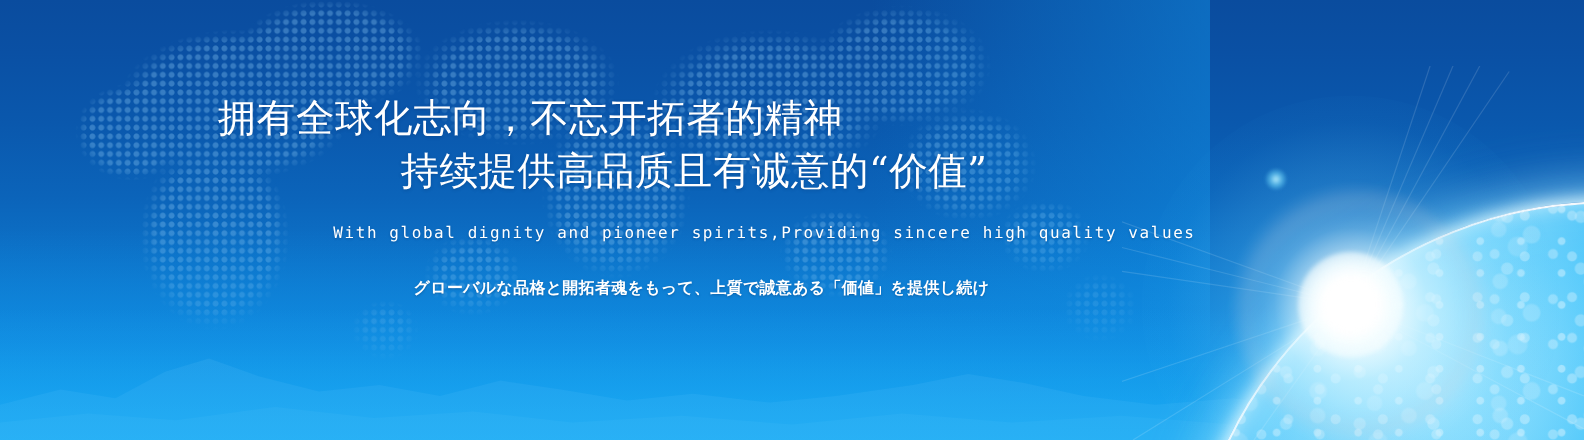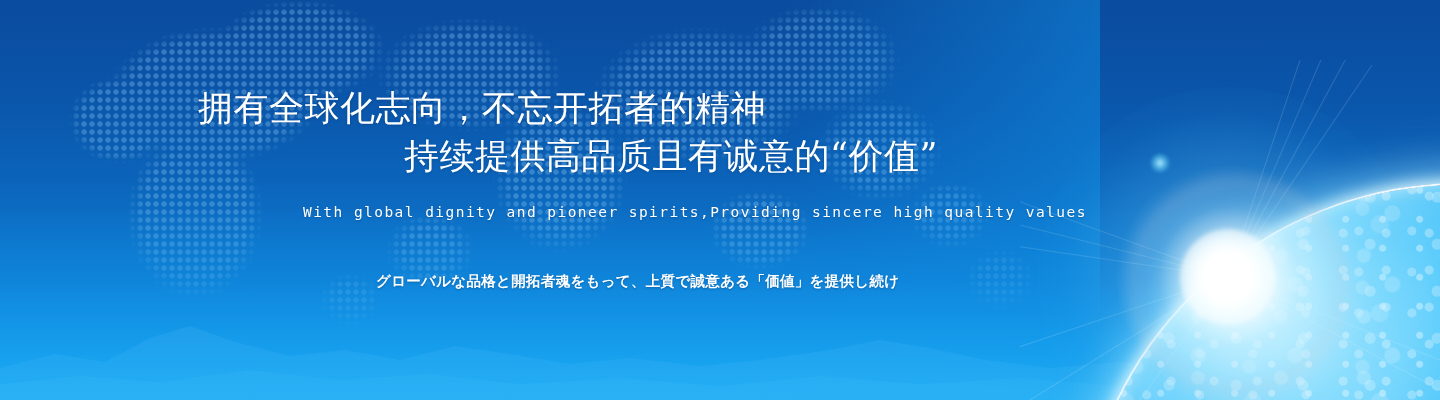--- a/index.html
+++ b/index.html
@@ -273,41 +273,41 @@
     width: 1440px;
     color: #ffffff;
     font-family: "DejaVu Serif", "Liberation Serif", serif;
     font-size: 35px;
     line-height: 48px;
     letter-spacing: 0.5px;
     white-space: nowrap;
     text-shadow: 0 1px 3px rgba(0,40,90,0.30);
   }
   .headline .line1 { display: block; padding-left: 198px; }
-  .headline .line2 { display: block; padding-left: 364px; margin-left: 40px; }
+  .headline .line2 { display: block; padding-left: 364px; }
 
   .subtitle-en {
     position: absolute;
     left: 0;
     top: 204px;
     width: 1276px;
     padding-left: 303px;
     box-sizing: border-box;
     color: #ffffff;
     font-family: "DejaVu Sans Mono", "Liberation Mono", monospace;
     font-size: 14.5px;
     letter-spacing: 1.45px;
     white-space: nowrap;
     text-shadow: 0 1px 2px rgba(0,40,90,0.30);
   }
 
   .subtitle-jp {
     position: absolute;
     left: 0;
-    top: 272px;
+    top: 252px;
     width: 1440px;
     padding-left: 376px;
     box-sizing: border-box;
     color: #ffffff;
     font-family: Liberation Serif, serif;
     font-size: 14.5px;
     font-weight: bold;
     letter-spacing: 0.3px;
     white-space: nowrap;
     text-shadow: 0 1px 2px rgba(0,40,90,0.35);

